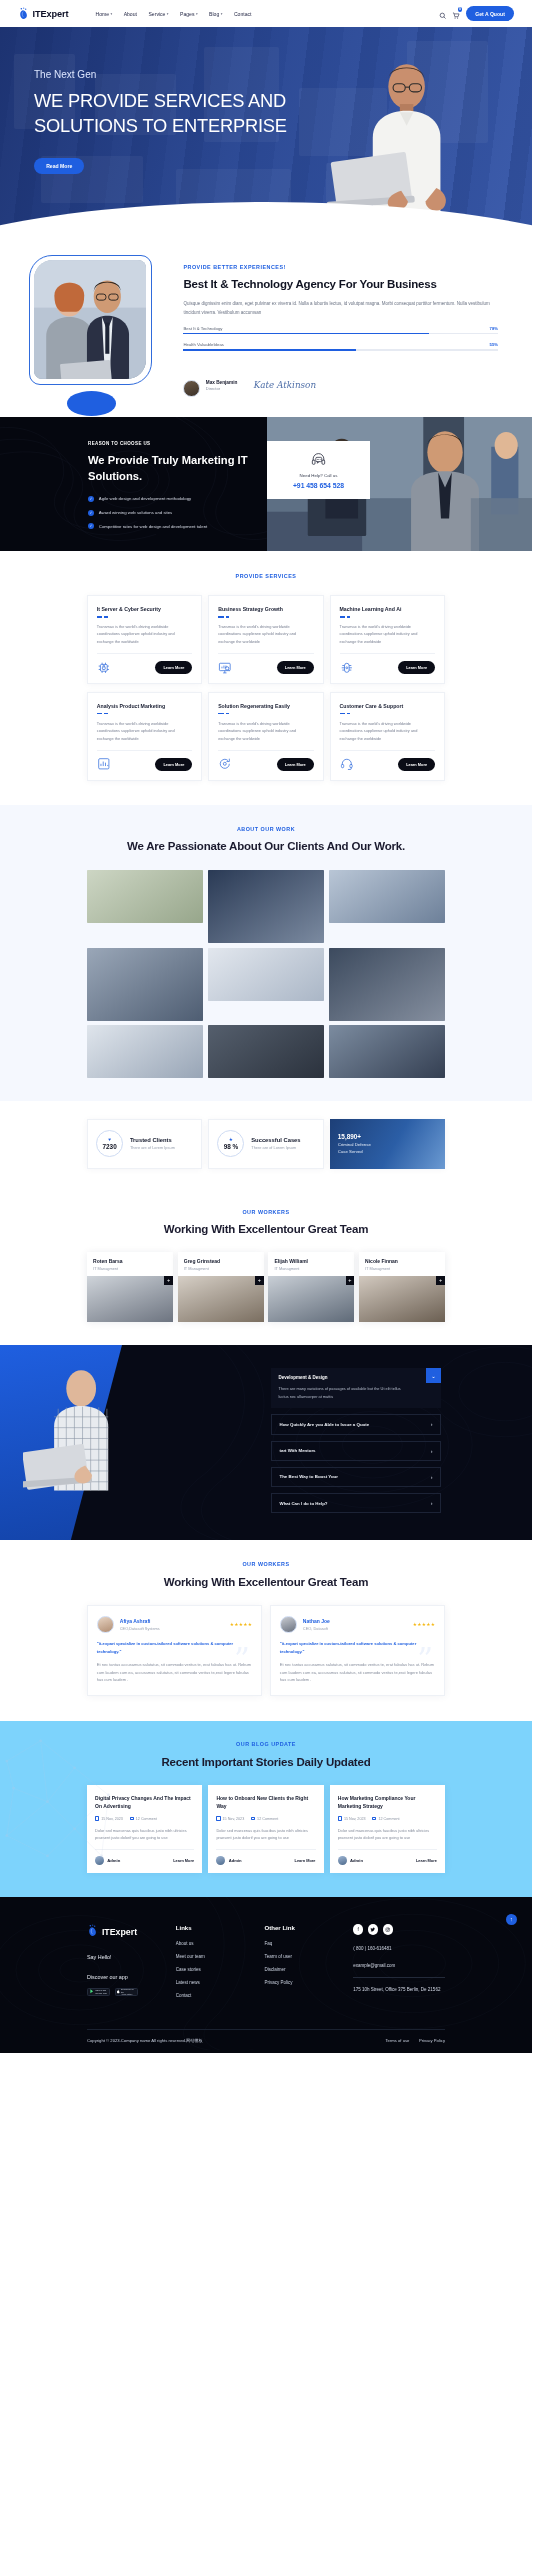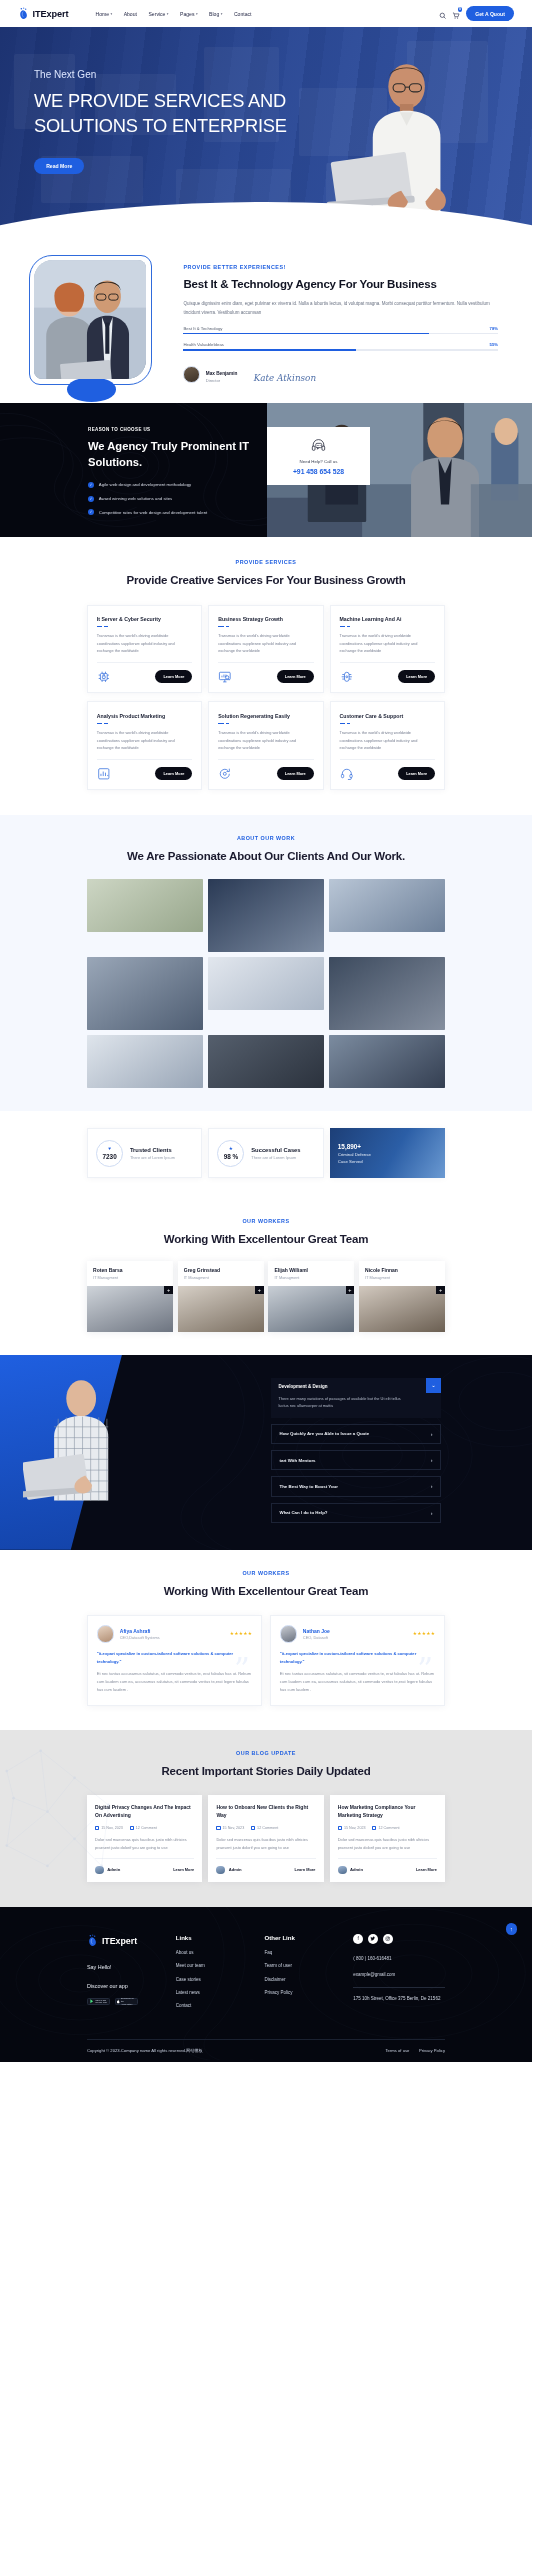--- a/index.html
+++ b/index.html
@@ -96,21 +96,21 @@
     font-size: 11.5px; font-weight: bold; line-height: 1.42; margin-top: 6.1px;
     letter-spacing: -0.2px; color: #101322;
   }
   .body-txt { font-size: 4.5px; line-height: 1.95; color: #6a7283; margin-top: 7.5px; }
   .skill { margin-top: 8.1px; }
   .skill-row { display: flex; justify-content: space-between; align-items: flex-end; }
   .skill-label { font-size: 4.3px; color: #555d6e; }
   .skill-pct { font-size: 4.2px; color: #1f5fe0; font-weight: bold; }
   .skill-track { height: 1.4px; background: #e6eaf2; margin-top: 2px; position: relative; }
   .skill-fill { height: 1.4px; background: #1f5fe0; }
-  .author { display: flex; align-items: flex-end; gap: 5.4px; margin-top: 15px; }
+  .author { display: flex; align-items: flex-start; gap: 5.4px; margin-top: 29px; }
   .avatar {
     width: 17px; height: 17px; border-radius: 50%; border: 0.7px solid #cfd9ea;
     background: linear-gradient(160deg,#6b5a48,#3c3128); flex: none;
   }
   .author-name { font-size: 4.7px; font-weight: bold; color: #16192c; }
   .author-role { font-size: 4.1px; color: #8a91a1; margin-top: 1.4px; }
   .signature { font-family: "DejaVu Serif", serif; font-style: italic; font-size: 8.8px; color: #4f6fa8; margin-left: 11px; }
 
   
   .reason { display: flex; height: 134px; position: relative; overflow: hidden; }
@@ -261,21 +261,21 @@
   .t-role { font-size: 3.9px; color: #9aa1b0; margin-top: 1.4px; }
   .stars { margin-left: auto; color: #f5b917; font-size: 4.7px; letter-spacing: 0.3px; }
   .t-quote { color: #1f5fe0; font-size: 4.1px; font-weight: bold; line-height: 1.95; margin-top: 6.8px; position: relative; z-index: 2; }
   .t-body { color: #868d9c; font-size: 4px; line-height: 1.95; margin-top: 4.7px; position: relative; z-index: 2; }
   .quote-mark {
     position: absolute; right: 11px; top: 38px; font-size: 31px; color: #eef3fc;
     font-family: "DejaVu Serif", serif; line-height: 1; z-index: 1;
   }
 
   
-  .blog { background: #e5e5e5; padding: 20.4px 0 24.4px; text-align: center; position: relative; overflow: hidden; }
+  .blog { background: #7dd3fc; padding: 20.4px 0 24.4px; text-align: center; position: relative; overflow: hidden; }
   .blog-grid { display: grid; grid-template-columns: repeat(3,1fr); gap: 6.1px; padding: 0 87px; margin-top: 15px; }
   .blog-card { background: #fff; box-shadow: 0 1.4px 8.1px rgba(20,30,70,.07); padding: 9.5px 8.1px 8.1px; text-align: left; }
   .blog-title { font-size: 5px; font-weight: bold; line-height: 1.55; color: #13182b; }
   .blog-meta { display: flex; gap: 6.8px; align-items: center; margin-top: 6.1px; }
   .meta-i { display: flex; align-items: center; gap: 2px; font-size: 3.7px; color: #8d94a3; }
   .meta-sq { width: 4.1px; height: 4.1px; border: 0.7px solid #1f5fe0; border-radius: 0.7px; }
   .meta-bub { width: 4.1px; height: 3.4px; border: 0.7px solid #1f5fe0; border-radius: 0.7px; }
   .blog-txt { font-size: 3.9px; line-height: 1.9; color: #848b9a; margin-top: 6.1px; }
   .blog-foot {
     display: flex; align-items: center; justify-content: space-between;
@@ -491,21 +491,21 @@
           <path d="M-20 40 C70 16, 135 70, 105 120 C75 170, 150 198, 225 170"></path>
           <path d="M-20 62 C80 34, 150 80, 120 130 C92 176, 162 206, 240 180"></path>
           <path d="M250 -10 C320 20, 350 70, 320 120 C292 168, 350 192, 410 176"></path>
           <path d="M268 -6 C338 26, 368 74, 338 124 C312 170, 368 196, 410 186"></path>
           <ellipse cx="200" cy="96" rx="60" ry="44"></ellipse>
           <ellipse cx="200" cy="96" rx="44" ry="32"></ellipse>
           <ellipse cx="200" cy="96" rx="28" ry="20"></ellipse>
         </g>
       </svg>
       <div class="reason-kicker">REASON TO CHOOSE US</div>
-      <div class="reason-h2">We Agency Truly Prominent IT Solutions.</div>
+      <div class="reason-h2">We Provide Truly Marketing IT Solutions.</div>
       <div class="checks">
         <div class="check-row">
           <span class="check-dot">✓</span>
           <span class="check-txt">Agile web design and development methodology</span>
         </div>
         <div class="check-row">
           <span class="check-dot">✓</span>
           <span class="check-txt">Award winning web solutions and sites</span>
         </div>
         <div class="check-row">
@@ -546,21 +546,20 @@
           </svg>
         </div>
         <div class="call-lbl">Need Help? Call us</div>
         <div class="call-num">+91 458 654 528</div>
       </div>
     </div>
   </div>
 
   <div class="services">
     <div class="eyebrow">PROVIDE SERVICES</div>
-    <div class="h2-center">Provide Creative Services For Your Business Growth</div>
 
     <div class="cards-grid">
       <div class="svc-card">
         <div class="svc-title">It Server &amp; Cyber Security</div>
         <div class="svc-dash">
             <i></i>
             <i></i>
           </div>
         <div class="svc-txt">Transmax is the world's driving worldwide coordinations supplierwe uphold industry and exchange the worldwide</div>
         <div class="svc-foot">

